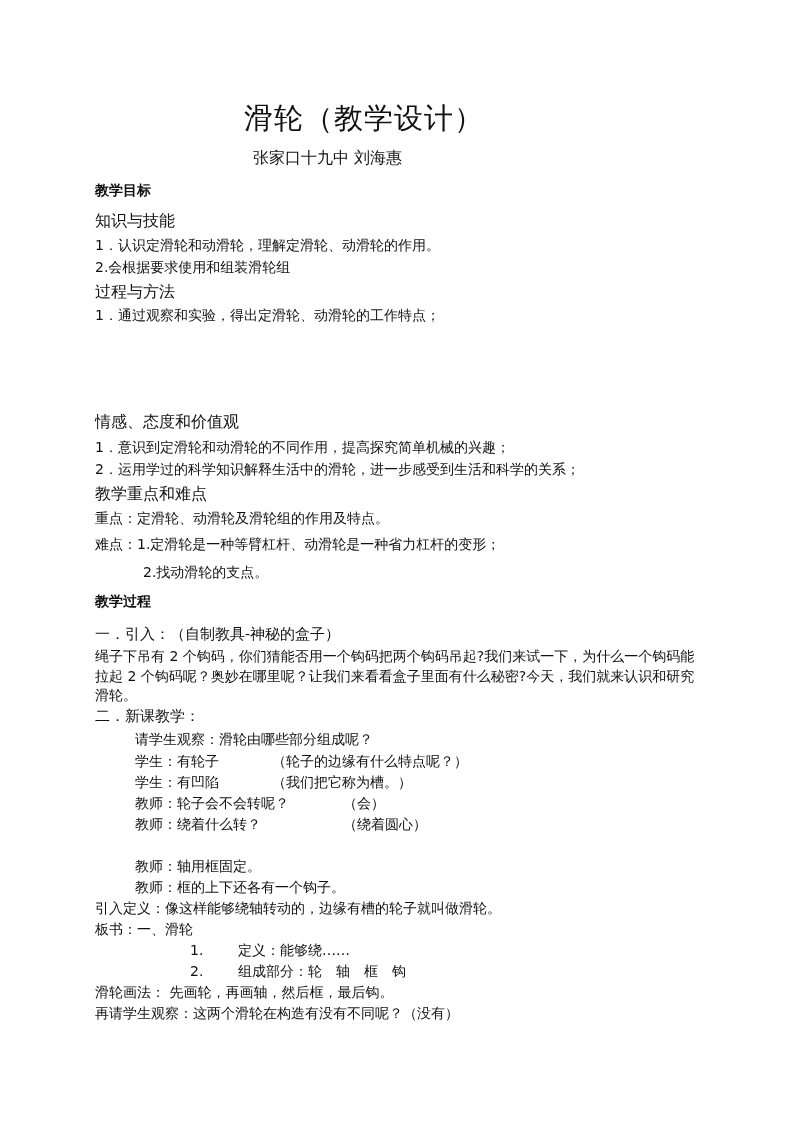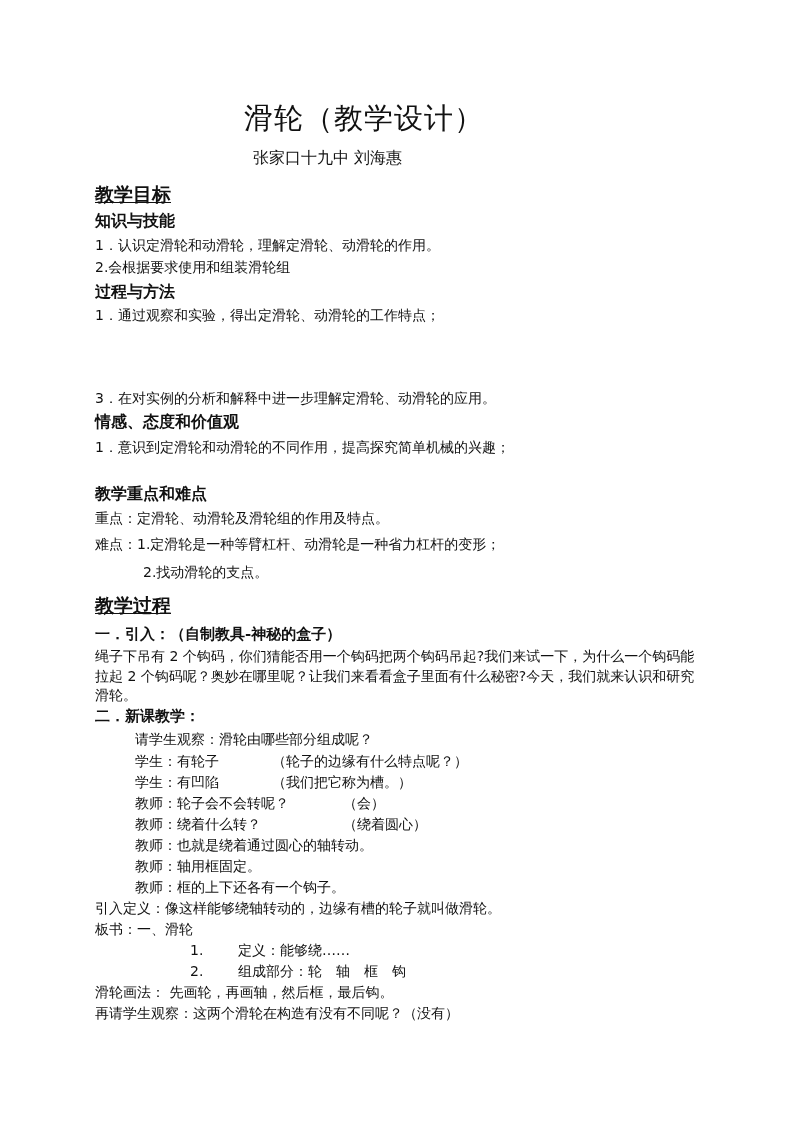--- a/index.html
+++ b/index.html
@@ -1,65 +1,64 @@
 <!DOCTYPE html>
 <html><head>
 <meta charset="utf-8">
 <style>
   html, body { margin: 0; padding: 0; background: #ffffff; }
   body { width: 794px; height: 1123px; position: relative; overflow: hidden;
          font-family: "DejaVu Sans", "Liberation Sans", sans-serif; color: #111; }
   .page { position: absolute; left: 0; top: 0; width: 794px; height: 1123px; }
   .doc-title { position: absolute; left: 244px; top: 99px; font-size: 29px; font-family: "DejaVu Serif", "Liberation Serif", serif; letter-spacing: 1px; white-space: nowrap; }
   .author { position: absolute; left: 253px; top: 148px; font-size: 16px; white-space: nowrap; }
-  .h1 { position: absolute; left: 95px; font-size: 19px; font-weight: bold; font-family: "DejaVu Serif", "Liberation Serif", serif; white-space: nowrap; text-decoration: underline; }
-  .h2 { position: absolute; left: 95px; font-size: 16px; font-weight: bold; font-family: "DejaVu Serif", "Liberation Serif", serif; white-space: nowrap; }
+  .h1 { position: absolute; left: 95px; font-size: 14px; font-weight: bold; font-family: "DejaVu Serif", "Liberation Serif", serif; white-space: nowrap; }
+  .h2 { position: absolute; left: 95px; font-size: 16px; font-weight: normal; font-family: "DejaVu Serif", "Liberation Serif", serif; white-space: nowrap; }
   .line { position: absolute; left: 95px; font-size: 14px; line-height: 18px; white-space: nowrap; }
   .para { position: absolute; left: 95px; width: 600px; font-size: 14px; line-height: 19.5px; }
   .ind1 { left: 135px; text-align: right; }
   .col2 { position: absolute; white-space: nowrap; }
 </style>
 </head>
 <body>
 
 <div class="page">
   <div class="doc-title">滑轮（教学设计）</div>
   <div class="author">张家口十九中 刘海惠</div>
 
   <div class="h1" style="top:182px">教学目标</div>
 
   <div class="h2" style="top:211px">知识与技能</div>
   <div class="line" style="top:236px">1．认识定滑轮和动滑轮，理解定滑轮、动滑轮的作用。</div>
   <div class="line" style="top:258px">2.会根据要求使用和组装滑轮组</div>
 
   <div class="h2" style="top:282px">过程与方法</div>
   <div class="line" style="top:306px">1．通过观察和实验，得出定滑轮、动滑轮的工作特点；</div>
-  <div class="line" style="top:389px">3．在对实例的分析和解释中进一步理解定滑轮、动滑轮的应用。</div>
 
   <div class="h2" style="top:412px">情感、态度和价值观</div>
   <div class="line" style="top:438px">1．意识到定滑轮和动滑轮的不同作用，提高探究简单机械的兴趣；</div>
+  <div class="line" style="top:460px">2．运用学过的科学知识解释生活中的滑轮，进一步感受到生活和科学的关系；</div>
 
   <div class="h2" style="top:484px">教学重点和难点</div>
   <div class="line" style="top:509px">重点：定滑轮、动滑轮及滑轮组的作用及特点。</div>
   <div class="line" style="top:535px">难点：1.定滑轮是一种等臂杠杆、动滑轮是一种省力杠杆的变形；</div>
   <div class="line" style="top:563px; left:143px">2.找动滑轮的支点。</div>
 
   <div class="h1" style="top:593px">教学过程</div>
 
   <div class="h2" style="top:625px; font-size:15px">一．引入：（自制教具-神秘的盒子）</div>
   <div class="para" style="top:647px">绳子下吊有 2 个钩码，你们猜能否用一个钩码把两个钩码吊起?我们来试一下，为什么一个钩码能拉起 2 个钩码呢？奥妙在哪里呢？让我们来看看盒子里面有什么秘密?今天，我们就来认识和研究滑轮。</div>
 
   <div class="h2" style="top:707px; font-size:15px">二．新课教学：</div>
 
   <div class="line ind1" style="top:730px"><span>请学生观察：滑轮由哪些部分组成呢？</span></div>
   <div class="line ind1" style="top:752px"><span>学生：有轮子</span><span class="col2" style="left:137px">（轮子的边缘有什么特点呢？）</span></div>
   <div class="line ind1" style="top:773px"><span>学生：有凹陷</span><span class="col2" style="left:137px">（我们把它称为槽。）</span></div>
   <div class="line ind1" style="top:794px"><span>教师：轮子会不会转呢？</span><span class="col2" style="left:208px">（会）</span></div>
   <div class="line ind1" style="top:815px"><span>教师：绕着什么转？</span><span class="col2" style="left:208px">（绕着圆心）</span></div>
-  <div class="line ind1" style="top:836px"><span>教师：也就是绕着通过圆心的轴转动。</span></div>
   <div class="line ind1" style="top:857px"><span>教师：轴用框固定。</span></div>
   <div class="line ind1" style="top:878px"><span>教师：框的上下还各有一个钩子。</span></div>
 
   <div class="line" style="top:899px">引入定义：像这样能够绕轴转动的，边缘有槽的轮子就叫做滑轮。</div>
   <div class="line" style="top:920px">板书：一、滑轮</div>
   <div class="line" style="top:941px; left:190px"><span>1.</span><span class="col2" style="left:48px">定义：能够绕……</span></div>
   <div class="line" style="top:962px; left:190px"><span>2.</span><span class="col2" style="left:48px">组成部分：轮　轴　框　钩</span></div>
   <div class="line" style="top:983px">滑轮画法：  先画轮，再画轴，然后框，最后钩。</div>
   <div class="line" style="top:1004px">再请学生观察：这两个滑轮在构造有没有不同呢？（没有）</div>
 </div>

